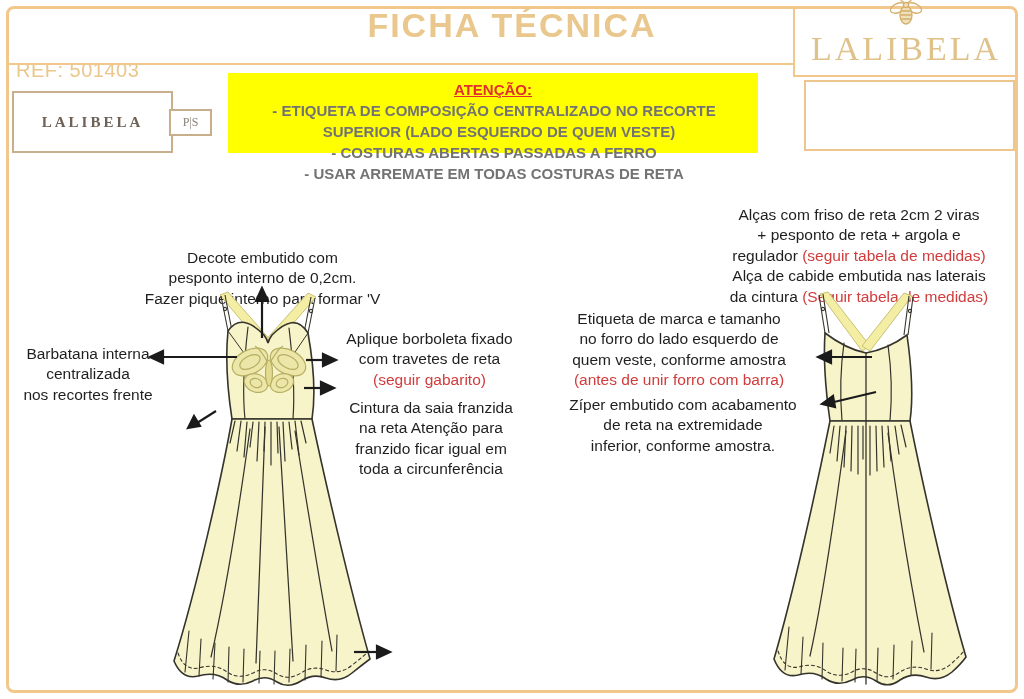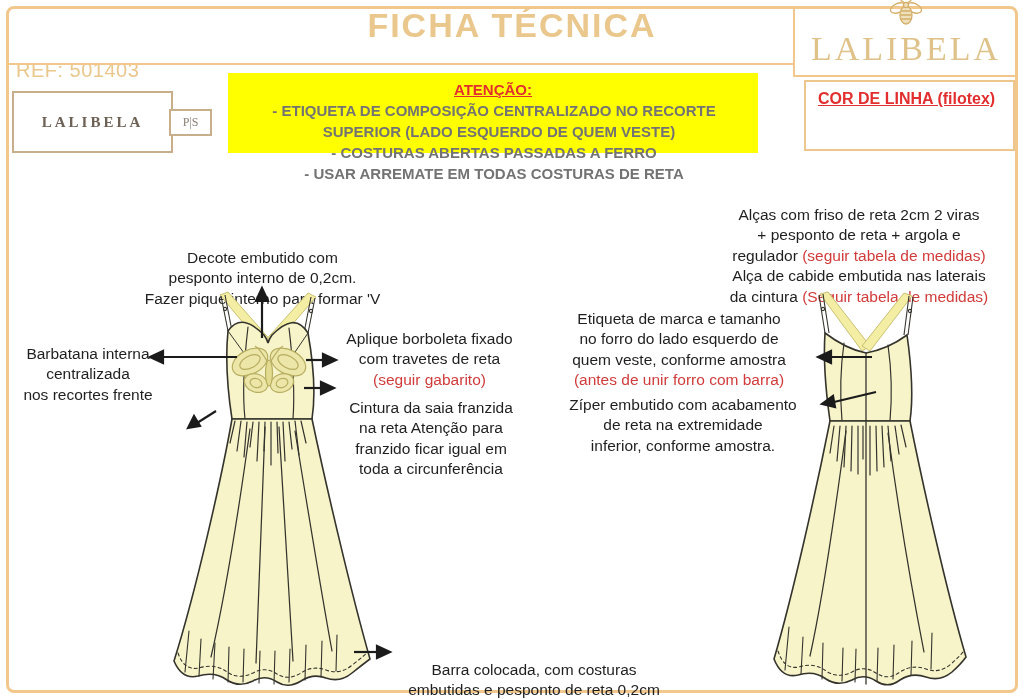--- a/index.html
+++ b/index.html
@@ -71,21 +71,20 @@
   </div>
 
   <div class="attn">
     <div class="attn-title">ATENÇÃO:</div>
     <div class="attn-item">- ETIQUETA DE COMPOSIÇÃO CENTRALIZADO NO RECORTE SUPERIOR (LADO ESQUERDO DE QUEM VESTE)</div>
     <div class="attn-item">- COSTURAS ABERTAS PASSADAS A FERRO</div>
     <div class="attn-item">- USAR ARREMATE EM TODAS COSTURAS DE RETA</div>
   </div>
 
   <div class="cor-box" style="position:absolute;left:804px;top:80px;width:211px;height:71px;box-sizing:border-box;border:2px solid #EDC68E;padding:8px 0 0 12px;">
-    <div class="cor-title">COR DE LINHA (filotex)</div>
   </div>
 
   <div class="anno" style="left:130px;top:227px;width:265px;">
     <span>Decote embutido com
 pesponto interno de 0,2cm.
 Fazer pique interno para formar 'V</span>
   </div>
   <div class="anno" style="left:8px;top:323px;width:160px;">
     <span>Barbatana interna
 centralizada
@@ -112,24 +111,20 @@
   <div class="anno" style="left:545px;top:288px;width:268px;">
     <span>Etiqueta de marca e tamanho
 no forro do lado esquerdo de
 quem veste, conforme amostra
 </span><span class="red">(antes de unir forro com barra)</span>
   </div>
   <div class="anno" style="left:552px;top:374px;width:262px;">
     <span>Zíper embutido com acabamento
 de reta na extremidade
 inferior, conforme amostra.</span>
-  </div>
-  <div class="anno" style="left:394px;top:639px;width:280px;">
-    <span>Barra colocada, com costuras
-embutidas e pesponto de reta 0,2cm</span>
   </div>
 
   <svg class="dress" style="left:168px;top:291px;" width="208" height="402" viewBox="0 0 208 402">
     <g>
       <path d="M52,4 L60,1 L105,52 L97,58 Z" fill="#F3EEA4" stroke="#C9C173" stroke-width="1"></path>
       <path d="M148,6 L140,2 L95,52 L103,58 Z" fill="#F3EEA4" stroke="#C9C173" stroke-width="1"></path>
       <g stroke="#35342C" stroke-width="1.1" fill="none">
         <path d="M53,5 L60,40"></path>
           <path d="M57,4 L64,40"></path>
         <path d="M147,7 L140,42"></path>

